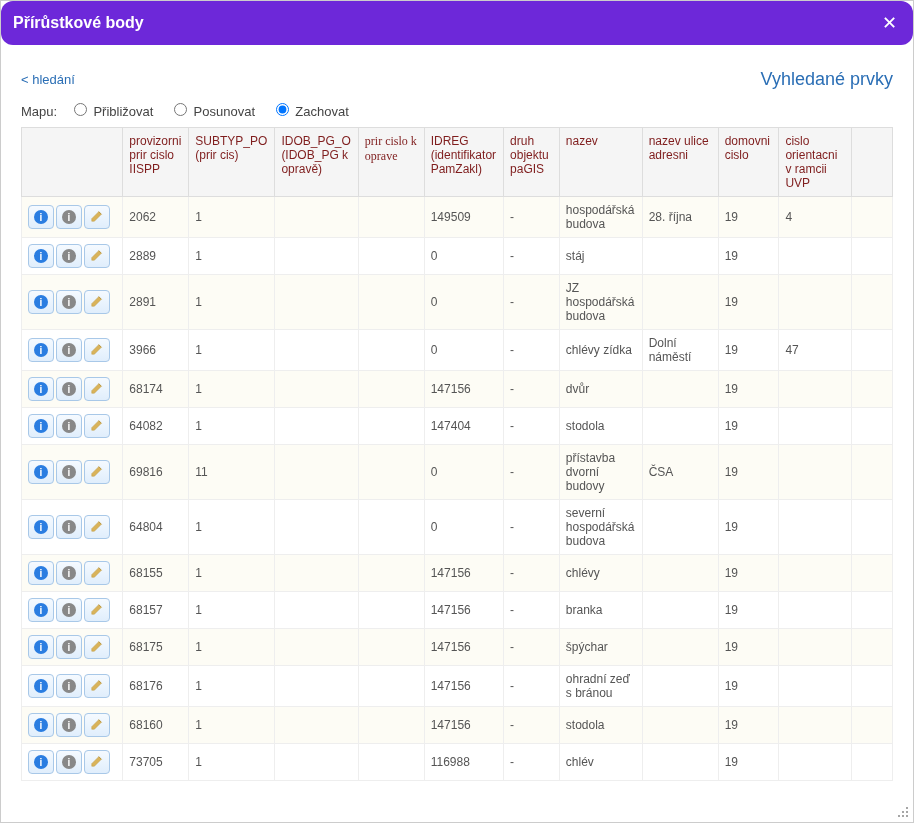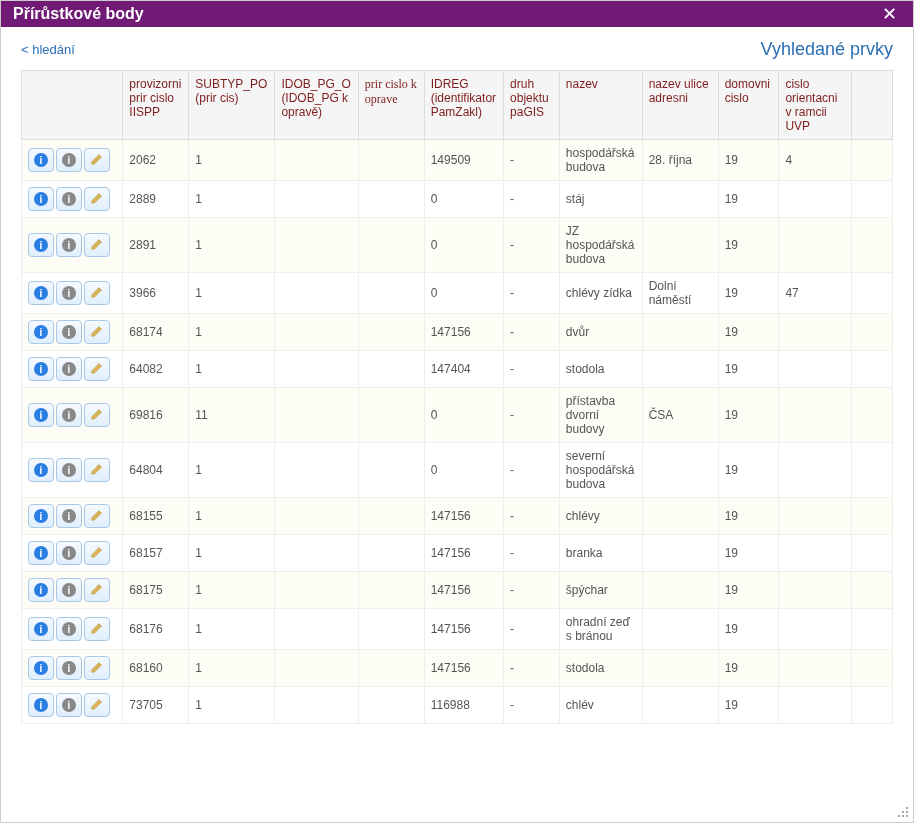--- a/index.html
+++ b/index.html
@@ -12,42 +12,43 @@
       color: #555;
     }
     .window {
       width: 914px;
       height: 823px;
       background: #fff;
       position: relative;
       border: 1px solid #ccc;
     }
     .titlebar {
-      background: #701a75;
+      background: #6d28d9;
       color: #fff;
-      padding: 2px 12px;
+      padding: 11px 12px;
       display: flex;
       justify-content: space-between;
       align-items: center;
+      border-radius: 12px;
     }
     .titlebar h1 {
       margin: 0;
       font-size: 16px;
       font-weight: bold;
     }
     .close-btn {
       cursor: pointer;
       font-size: 18px;
       color: #fff;
       background: none;
       border: none;
       padding: 0 4px;
     }
     .content {
-      padding: 12px 20px;
+      padding: 24px 20px;
     }
     .toprow {
       display: flex;
       align-items: center;
       margin-bottom: 10px;
     }
     .back-link {
       color: #2a6eb5;
       text-decoration: none;
       font-size: 13px;
@@ -169,20 +170,35 @@
   <div class="titlebar">
     <h1>Přírůstkové body</h1>
     <button class="close-btn">
       <span>✕</span>
     </button>
   </div>
   <div class="content">
     <div class="toprow">
       <a class="back-link">&lt; hledání</a>
       <span class="center-label">Vyhledané prvky</span>
+    </div>
+    <div class="map-controls">
+      <span class="map-label">Mapu:</span>
+      <label>
+        <input type="radio" name="mapmode" style="">
+        <span>Přibližovat</span>
+      </label>
+      <label>
+        <input type="radio" name="mapmode" style="">
+        <span>Posunovat</span>
+      </label>
+      <label>
+        <input type="radio" name="mapmode" checked="" style="">
+        <span>Zachovat</span>
+      </label>
     </div>
 
     <table>
       <thead>
         <tr>
           <th class="col-actions"></th>
           <th class="col-prir">provizorni prir cislo IISPP</th>
           <th class="col-subtyp">SUBTYP_PO (prir cis)</th>
           <th class="col-idobpg">IDOB_PG_O (IDOB_PG k opravě)</th>
           <th class="col-prirk">prir cislo k oprave</th>

